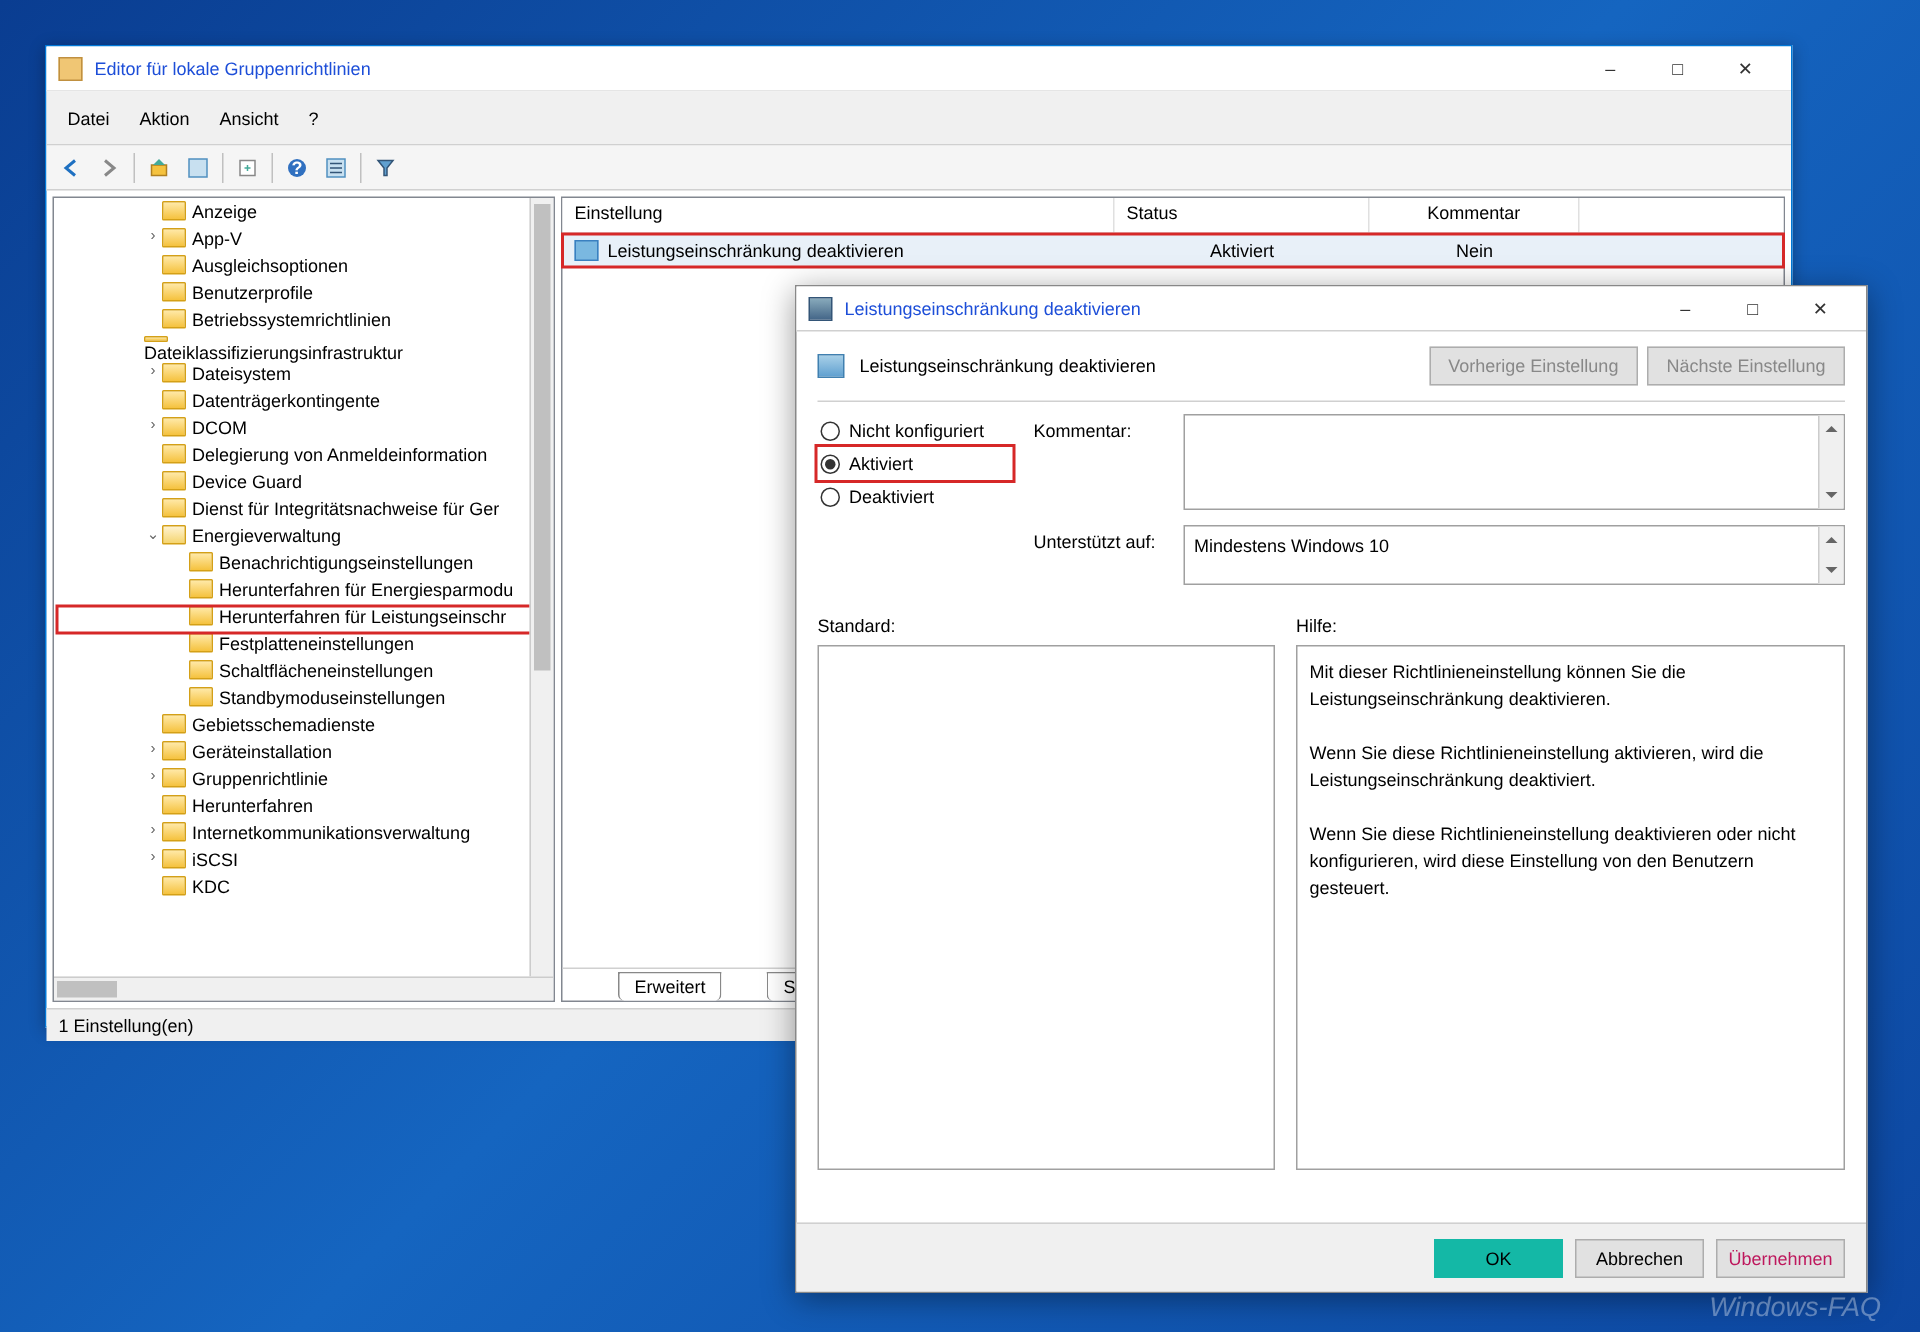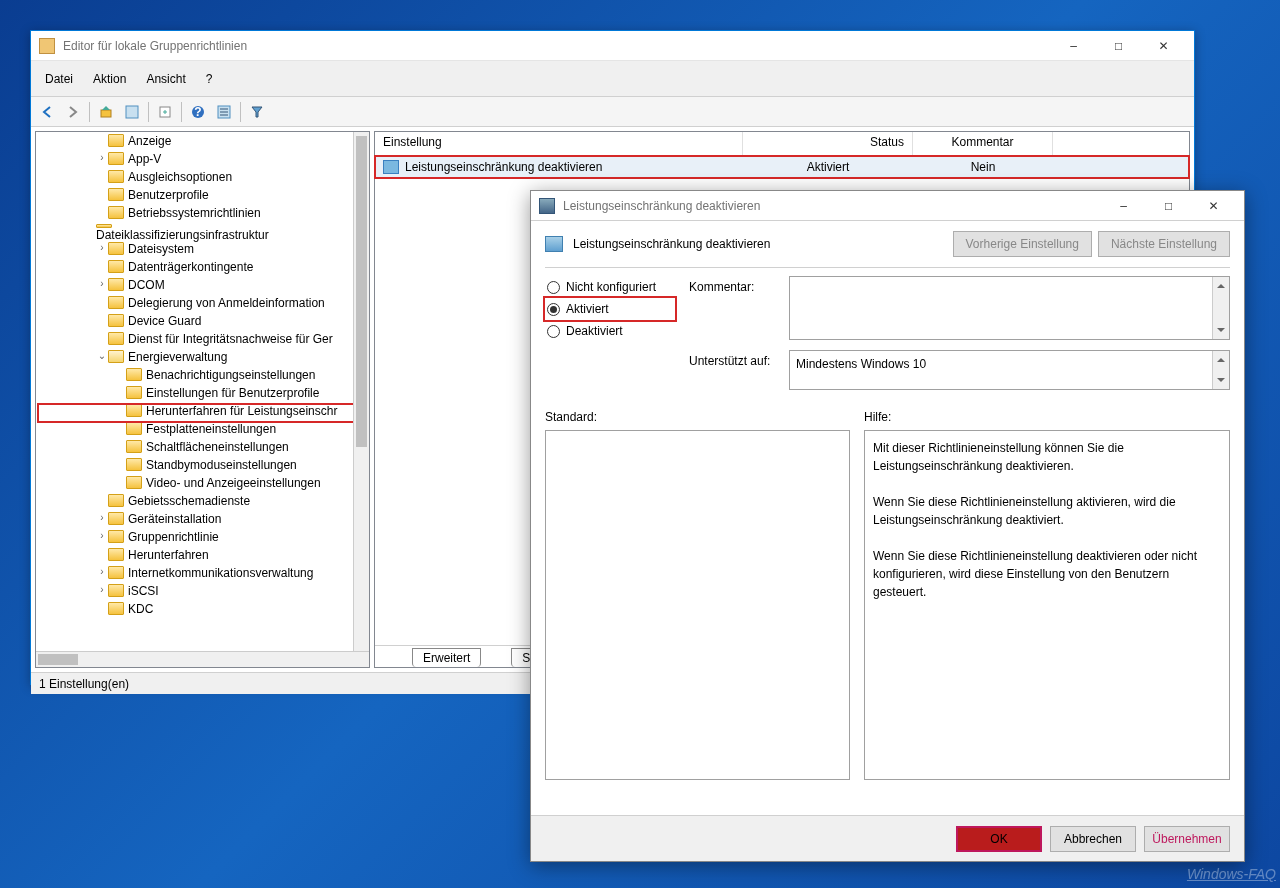--- a/index.html
+++ b/index.html
@@ -2,21 +2,21 @@
 <html><head>
 <meta charset="utf-8">
 <style>
 * { box-sizing: border-box; margin: 0; padding: 0; font-family: "Segoe UI", Tahoma, sans-serif; font-size: 12px; }
 body { background: linear-gradient(135deg, #0a3d91 0%, #1565c0 50%, #0d47a1 100%); width: 1280px; height: 888px; position: relative; overflow: hidden; }
 
 
 .main-window { position: absolute; left: 30px; top: 30px; width: 1165px; height: 655px; background: #fff; border: 1px solid #0078d7; box-shadow: 0 2px 10px rgba(0,0,0,0.3); }
 .titlebar { height: 30px; background: #fff; display: flex; align-items: center; padding: 0 8px; border-bottom: 1px solid #e5e5e5; }
 .titlebar .icon { width: 16px; height: 16px; background: #f0c674; margin-right: 8px; border: 1px solid #c09040; }
-.titlebar .title { flex: 1; color: #737373; }
+.titlebar .title { flex: 1; color: #1d4ed8; }
 .titlebar .controls { display: flex; }
 .titlebar .controls span { width: 45px; height: 28px; display: flex; align-items: center; justify-content: center; color: #333; cursor: pointer; }
 
 .menubar { height: 36px; display: flex; align-items: center; padding: 0 4px; background: #f0f0f0; border-bottom: 1px solid #d0d0d0; }
 .menubar span { padding: 2px 10px; cursor: pointer; }
 
 .toolbar { height: 30px; display: flex; align-items: center; padding: 0 4px; gap: 2px; background: #f5f5f5; border-bottom: 1px solid #d0d0d0; }
 .toolbar .btn { width: 24px; height: 24px; display: flex; align-items: center; justify-content: center; border: 1px solid transparent; cursor: pointer; }
 .toolbar .sep { width: 1px; height: 20px; background: #c0c0c0; margin: 0 2px; }
 
@@ -72,24 +72,24 @@
 .field-row .box .scroll::after { bottom: 3px; border-top-color: #666; }
 .field-row .box.small { min-height: 40px; }
 
 .lower { display: flex; gap: 14px; margin-top: 10px; }
 .lower .label-row { margin-bottom: 6px; }
 .lower .panel { flex: 1; border: 1px solid #a0a0a0; height: 350px; padding: 8px; overflow: auto; }
 .lower .panel.help { line-height: 1.5; }
 
 .dialog-footer { position: absolute; bottom: 0; left: 0; right: 0; height: 46px; border-top: 1px solid #d0d0d0; display: flex; align-items: center; justify-content: flex-end; padding: 0 14px; gap: 8px; background: #f0f0f0; }
 .dialog-footer button { width: 86px; height: 26px; border: 1px solid #adadad; background: #e1e1e1; cursor: pointer; }
-.dialog-footer button.primary { border: 2px solid #be185d; background: #b91c1c; }
+.dialog-footer button.primary { border: 2px solid #14b8a6; background: #14b8a6; }
 .dialog-footer button:disabled { color: #be185d; cursor: not-allowed; }
 
-.watermark { position: absolute; right: 4px; bottom: 6px; color: rgba(255,255,255,0.35); font-size: 14px; font-style: italic; text-decoration: underline; }
+.watermark { position: absolute; right: 26px; bottom: 6px; color: rgba(255,255,255,0.35); font-size: 18px; font-style: italic; }
 </style>
 </head>
 <body>
 
 <div class="main-window">
   <div class="titlebar">
     <span class="icon"></span>
     <span class="title">Editor für lokale Gruppenrichtlinien</span>
     <div class="controls">
       <span>–</span>
@@ -225,46 +225,41 @@
             <span>Energieverwaltung</span>
           </div>
           <div class="tree-item" style="padding-left: 76px;">
             <span class="expander"></span>
             <span class="folder"></span>
             <span>Benachrichtigungseinstellungen</span>
           </div>
           <div class="tree-item" style="padding-left: 76px;">
             <span class="expander"></span>
             <span class="folder"></span>
-            <span>Einstellungen für Benutzerprofile</span>
+            <span>Herunterfahren für Energiesparmodu</span>
           </div>
           <div class="tree-item selected" style="padding-left: 76px;">
             <span class="expander"></span>
             <span class="folder"></span>
             <span>Herunterfahren für Leistungseinschr</span>
           </div>
           <div class="tree-item" style="padding-left: 76px;">
             <span class="expander"></span>
             <span class="folder"></span>
             <span>Festplatteneinstellungen</span>
           </div>
           <div class="tree-item" style="padding-left: 76px;">
             <span class="expander"></span>
             <span class="folder"></span>
             <span>Schaltflächeneinstellungen</span>
           </div>
           <div class="tree-item" style="padding-left: 76px;">
             <span class="expander"></span>
             <span class="folder"></span>
             <span>Standbymoduseinstellungen</span>
-          </div>
-          <div class="tree-item" style="padding-left: 76px;">
-            <span class="expander"></span>
-            <span class="folder"></span>
-            <span>Video- und Anzeigeeinstellungen</span>
           </div>
           <div class="tree-item" style="padding-left: 58px;">
             <span class="expander"></span>
             <span class="folder"></span>
             <span>Gebietsschemadienste</span>
           </div>
           <div class="tree-item" style="padding-left: 58px;">
             <span class="expander">›</span>
             <span class="folder"></span>
             <span>Geräteinstallation</span>
@@ -300,21 +295,21 @@
         </div>
       <div class="tree-scrollx">
           <div class="thumb"></div>
           <div style="flex:1"></div>
         </div>
     </div>
 
     <div class="list-panel">
       <div class="list-header">
         <div class="col" style="width:368px">Einstellung</div>
-        <div class="col" style="width:170px;text-align:right">Status</div>
+        <div class="col" style="width:170px;text-align:left">Status</div>
         <div class="col" style="width:140px;text-align:center">Kommentar</div>
       </div>
       <div class="list-row">
         <div class="cell" style="width:368px">
           <span class="policy-icon"></span>
           <span>Leistungseinschränkung deaktivieren</span>
         </div>
         <div class="cell" style="width:170px;justify-content:center">Aktiviert</div>
         <div class="cell" style="width:140px;justify-content:center">Nein</div>
       </div>

